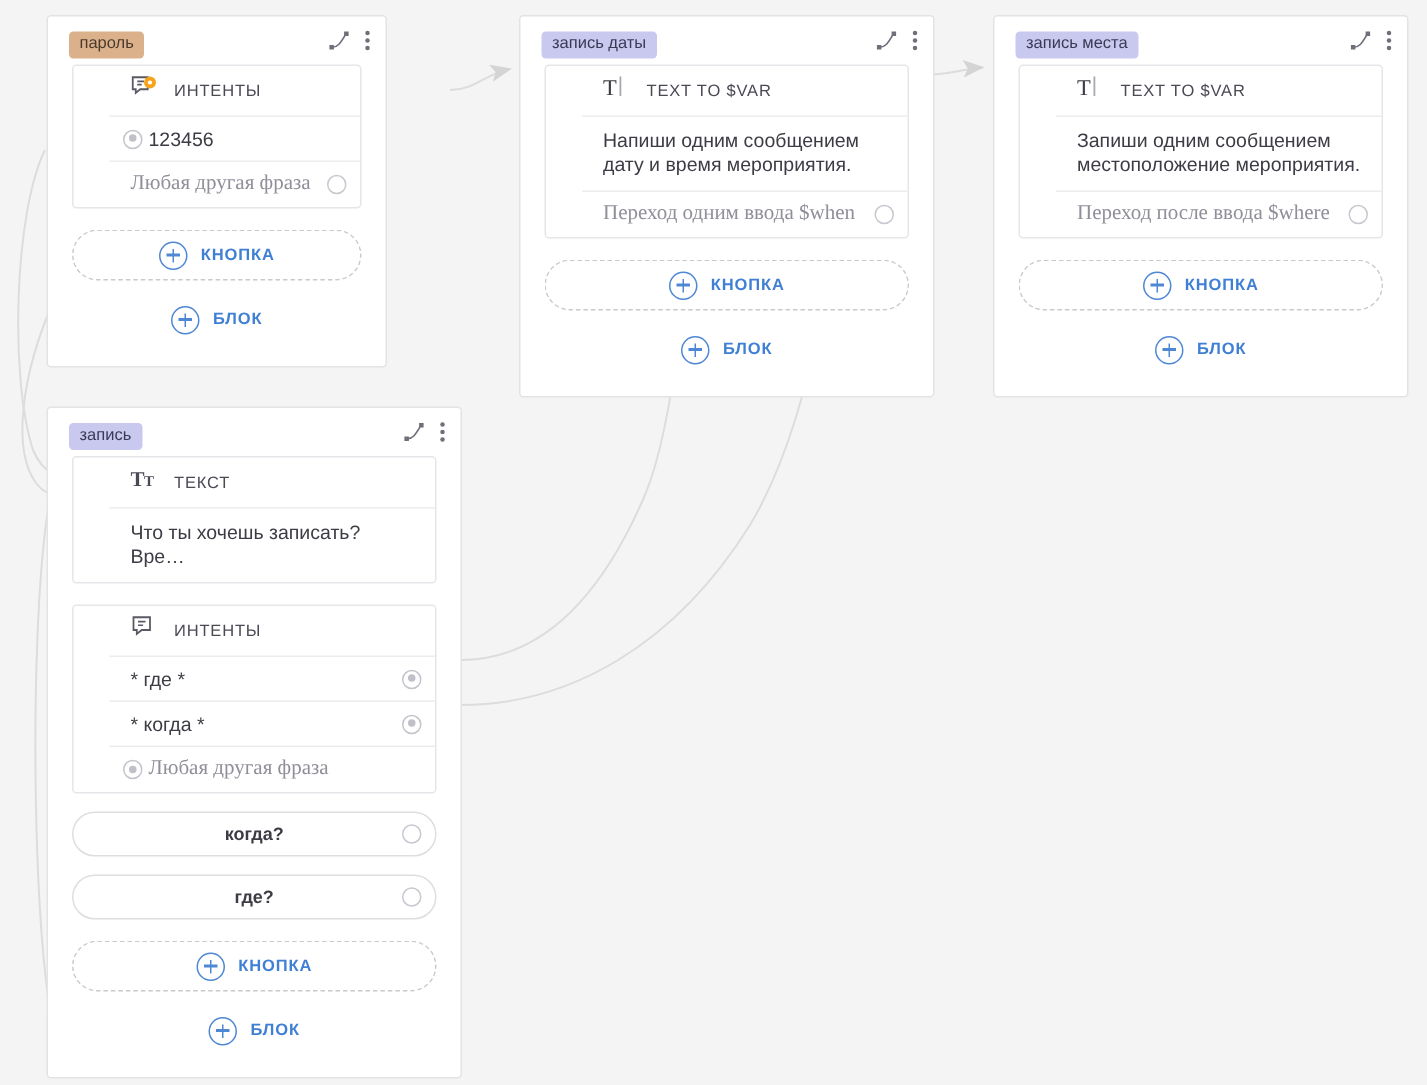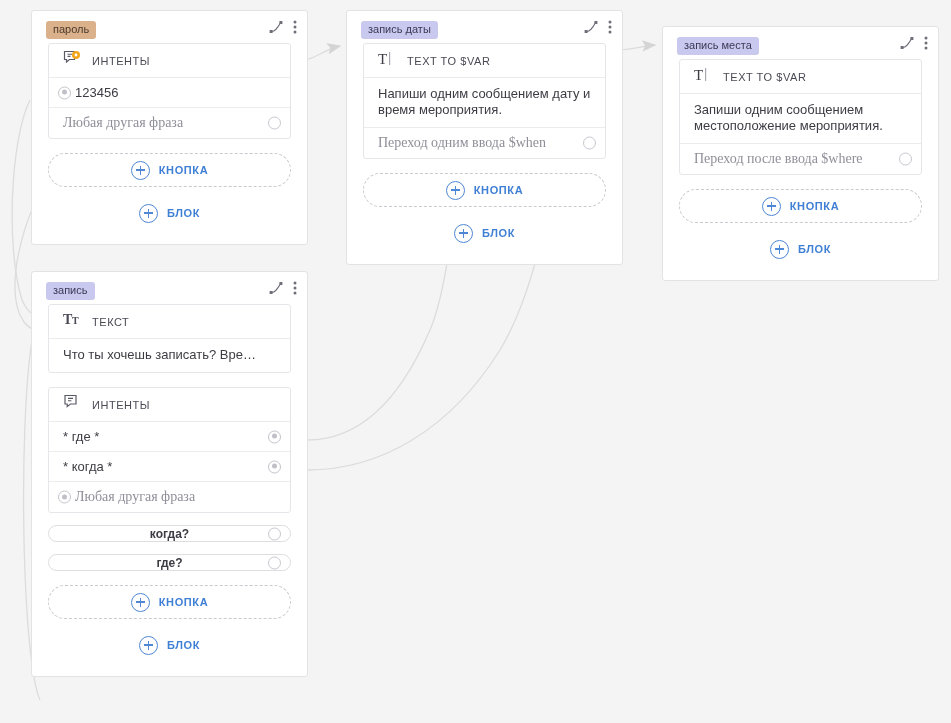--- a/index.html
+++ b/index.html
@@ -57,20 +57,21 @@
   }
   .ico-btn { cursor: pointer; line-height: 0; }
 
   
   .block {
     margin: 0 16px 0 16px;
     border: 1px solid #e6e6ea;
     border-radius: 3px;
     background: #fff;
     overflow: hidden;
+    padding-left: 24px;
   }
   .block + .block { margin-top: 14px; }
   .block-head {
     display: flex; align-items: center;
     gap: 11px;
     height: 34px;
     padding: 0 14px;
     border-bottom: 1px solid #ececed;
   }
   .block-head .lbl {
@@ -108,21 +109,21 @@
     width: 5px; height: 5px; border-radius: 50%;
     background: #c0c0c9;
   }
   .dot.right { position: absolute; right: 9px; top: 50%; transform: translateY(-50%); }
   .dot.left  { position: absolute; left: 9px;  top: 50%; transform: translateY(-50%); }
 
   
   .pill {
     position: relative;
     margin: 12px 16px 0;
-    height: 17px;
+    height: 30px;
     border: 1px solid #dededf;
     border-radius: 16px;
     background: #fff;
     display: flex; align-items: center; justify-content: center;
     font-size: 12px; font-weight: bold; color: #3c3c44;
     cursor: pointer;
   }
   .add-pill {
     position: relative;
     margin: 14px 16px 0;
@@ -174,21 +175,21 @@
     <path d="M614,50 C634,50 640,46 655,45" stroke="#dcdcdc" stroke-width="1.3" fill="none" marker-end="url(#ah)"></path>
 
     <path d="M30,100 C10,140 6,250 22,300 C30,318 38,316 46,314" stroke="#dcdcdc" stroke-width="1.3" fill="none" marker-end="url(#ah)"></path>
     <path d="M36,200 C14,250 8,300 24,322 C32,332 38,330 46,329" stroke="#dcdcdc" stroke-width="1.3" fill="none" marker-end="url(#ah)"></path>
     <path d="M40,700 C22,660 18,430 32,340" stroke="#dcdcdc" stroke-width="1.3" fill="none"></path>
 
     <path d="M307,440 C360,440 400,400 430,330 C455,270 460,140 470,10" stroke="#dcdcdc" stroke-width="1.3" fill="none"></path>
     <path d="M307,470 C380,470 450,430 500,350 C545,275 560,150 575,10" stroke="#dcdcdc" stroke-width="1.3" fill="none"></path>
   </svg>
 
-  <div class="card" style="left:31px; top:10px; width:277px;">
+  <div class="card" style="left:31px; top:10px; width:227px;">
     <div class="card-head">
       <span class="badge tan">пароль</span>
       <span class="head-icons">
         <span class="ico-btn">
           <svg width="14" height="14" viewBox="0 0 14 14">
               <path d="M2.5 11.5 C6 11.5 8 9 11.5 2.8" stroke="#6f6f7a" stroke-width="1.1" fill="none"></path>
               <rect x="0.6" y="10" width="3" height="3" fill="#6f6f7a"></rect>
               <rect x="10.4" y="1" width="3" height="3" fill="#6f6f7a"></rect>
             </svg>
         </span>
@@ -359,21 +360,21 @@
       <span class="plus"></span>
       <span class="add-lbl">КНОПКА</span>
     </div>
     <div class="add-plain">
       <span class="plus"></span>
       <span class="add-lbl">БЛОК</span>
     </div>
     <div class="card-foot-pad"></div>
   </div>
 
-  <div class="card" style="left:662px; top:26px; width:277px;">
+  <div class="card" style="left:662px; top:10px; width:277px;">
     <div class="card-head">
       <span class="badge violet">запись места</span>
       <span class="head-icons">
         <span class="ico-btn">
           <svg width="14" height="14" viewBox="0 0 14 14">
               <path d="M2.5 11.5 C6 11.5 8 9 11.5 2.8" stroke="#6f6f7a" stroke-width="1.1" fill="none"></path>
               <rect x="0.6" y="10" width="3" height="3" fill="#6f6f7a"></rect>
               <rect x="10.4" y="1" width="3" height="3" fill="#6f6f7a"></rect>
             </svg>
         </span>

